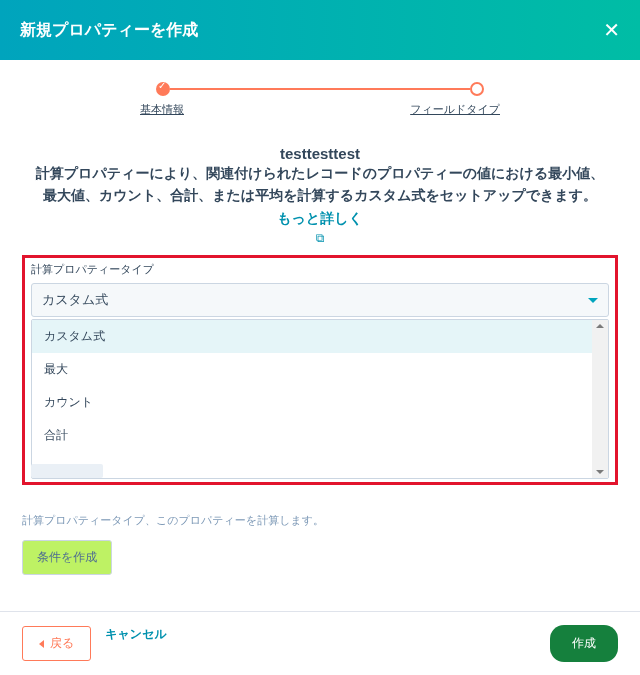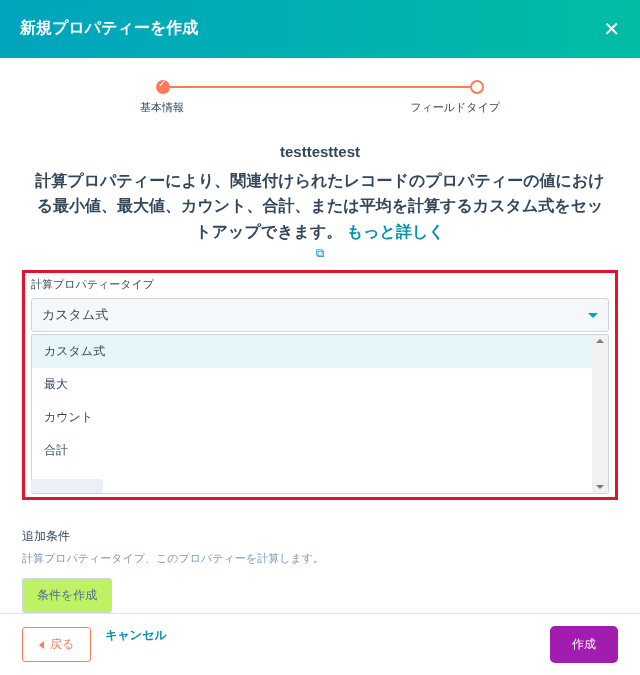--- a/index.html
+++ b/index.html
@@ -64,34 +64,35 @@
     width: 300px;
     background: #ff7a59;
   }
   .step-labels {
     display: flex;
     justify-content: space-between;
     width: 360px;
     margin: 6px auto 0 auto;
     font-size: 11px;
     color: #33475b;
+    text-decoration: underline;
   }
   .prop-name {
     text-align: center;
     font-weight: 700;
     color: #33475b;
     font-size: 15px;
     margin-top: 28px;
   }
   .desc {
     text-align: center;
     color: #33475b;
-    font-size: 16px;
+    font-size: 14px;
     font-weight: 600;
-    margin: 8px 12px 0 12px;
+    margin: 0 12px 0 12px;
     line-height: 1.6;
   }
   .link {
     color: #0091ae;
     cursor: pointer;
   }
   .ext-icon {
     display: block;
     text-align: center;
     color: #0091ae;
@@ -221,26 +222,26 @@
     border-bottom: 4px solid transparent;
     border-right: 5px solid #ff7a59;
   }
   .link-cancel {
     color: #0091ae;
     font-size: 12px;
     font-weight: 600;
     cursor: pointer;
   }
   .btn-primary {
-    background: #a21caf;
+    background: #15803d;
     color: #fff;
     border: none;
     font-size: 12px;
     padding: 10px 22px;
-    border-radius: 5px;
+    border-radius: 14px;
     cursor: pointer;
   }
 </style>
 </head>
 <body>
 
 <div class="panel">
   <div class="header">
     <div class="header-title">新規プロパティーを作成</div>
     <div class="close-x">✕</div>
@@ -278,21 +279,20 @@
           <div class="dd-item">カウント</div>
           <div class="dd-item">合計</div>
 
         </div>
         <div class="dd-scrollbar-hint"></div>
       </div>
       <div class="ghost-row"></div>
     </div>
 
     <div class="section">
-      <div class="section-title">追加条件</div>
       <div class="section-help">計算プロパティータイプ、このプロパティーを計算します。</div>
       <div class="btn-gray">条件を作成</div>
     </div>
   </div>
 
   <div class="footer">
     <div class="footer-left">
       <div class="btn-back">
         <span class="chev-left"></span>
         <span>戻る</span>

